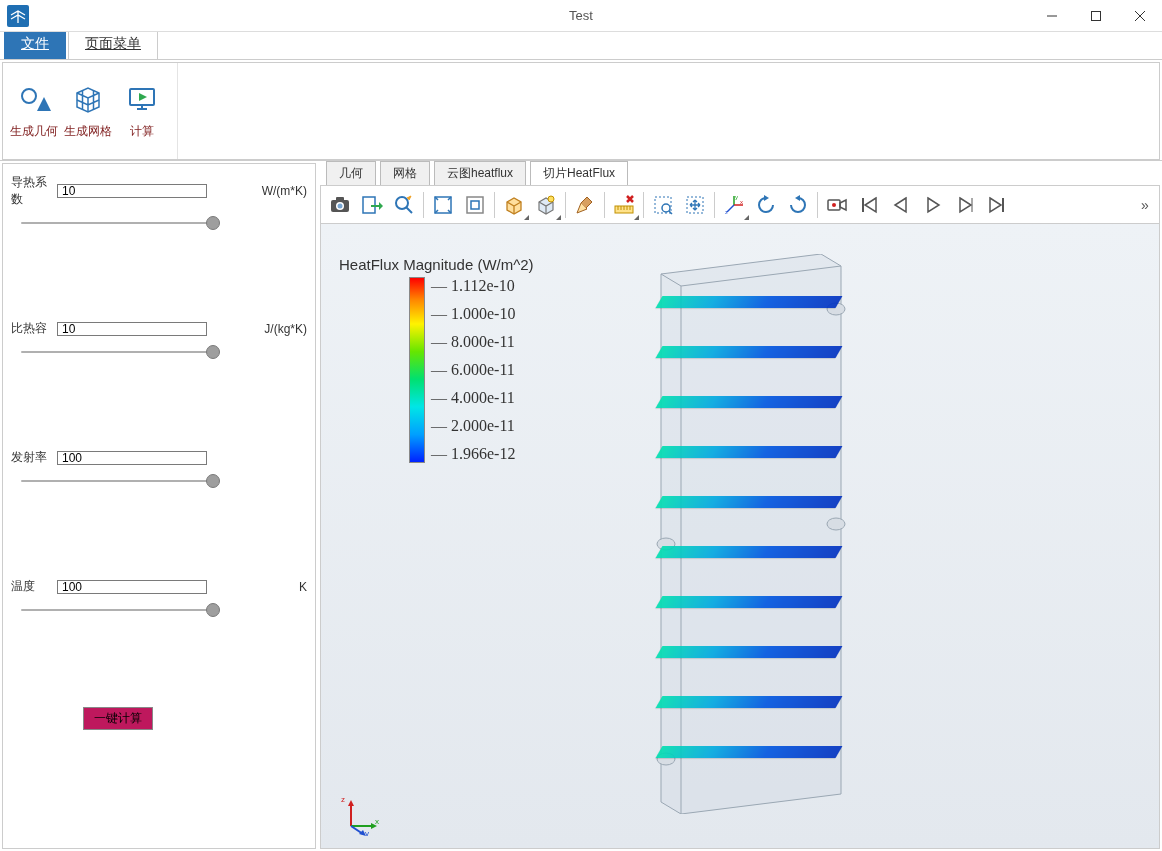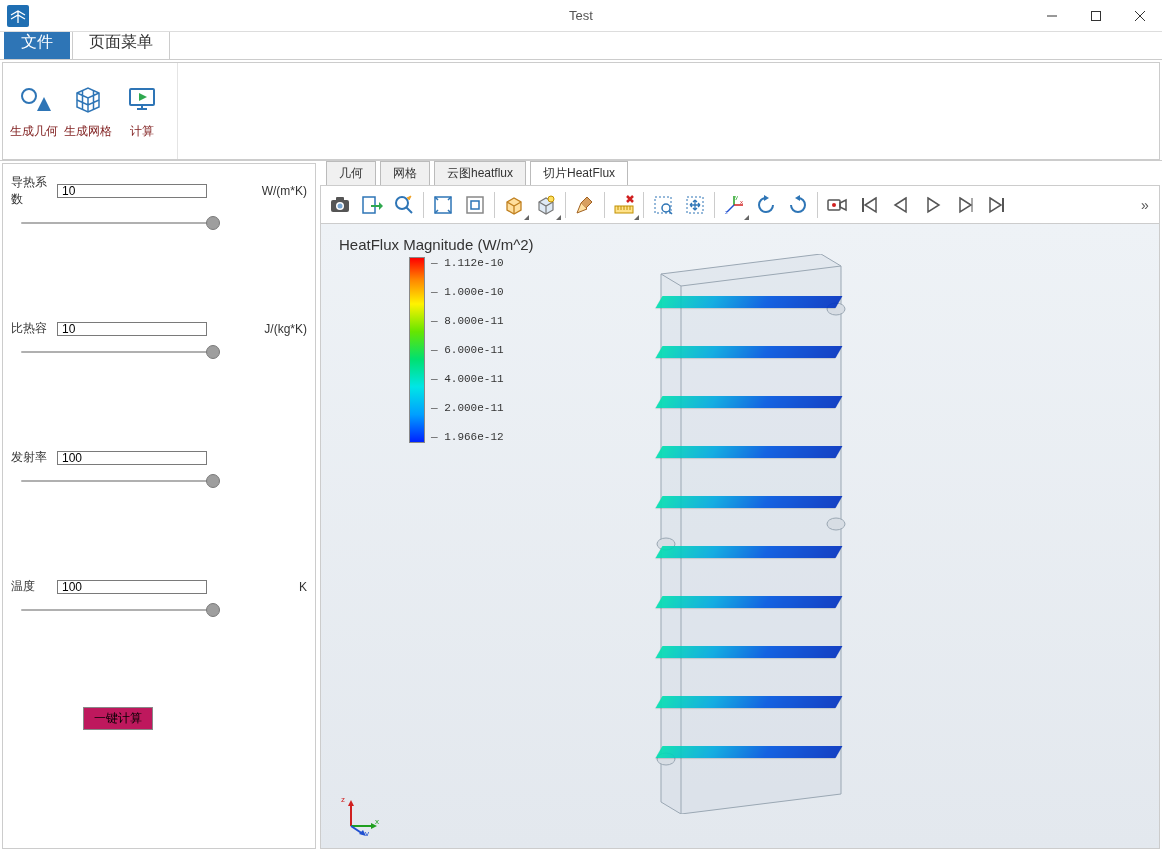--- a/index.html
+++ b/index.html
@@ -7,21 +7,21 @@
 
   
   .titlebar { height: 32px; display: flex; align-items: center; background: #fff; border-bottom: 1px solid #ddd; position: relative; }
   .titlebar .app-icon { width: 24px; height: 24px; margin: 0 6px; }
   .titlebar .title { position: absolute; left: 50%; transform: translateX(-50%); font-size: 13px; color: #555; text-align: center; }
   .titlebar .winbtns { margin-left: auto; display: flex; }
   .titlebar .winbtn { width: 44px; height: 32px; display: flex; align-items: center; justify-content: center; color: #555; }
 
   
   .menutabs { height: 28px; display: flex; align-items: flex-end; padding-left: 4px; border-bottom: 1px solid #ccc; }
-  .menutab { padding: 6px 16px; border: 1px solid #ccc; border-bottom: none; margin-right: 2px; background: #fff; font-size: 16px; color: #333; }
+  .menutab { padding: 6px 16px; border: 1px solid #ccc; border-bottom: none; margin-right: 2px; background: #fff; font-size: 14px; color: #333; text-decoration: underline; }
   .menutab.active { background: #2e75b6; color: #fff; border-color: #2e75b6; }
 
   
   .ribbon { height: 98px; border: 1px solid #ccc; margin: 2px; display: flex; align-items: center; }
   .ribbonwrap { display: inline-flex; border-right: 1px solid #e4e4e4; padding: 4px 8px 4px 4px; }
   .ribbonbtn { width: 54px; height: 88px; display: flex; flex-direction: column; align-items: center; justify-content: center; gap: 6px; }
   .ribbonbtn .label { font-size: 12px; color: #7f1d1d; }
   .ribicon { width: 34px; height: 34px; display: flex; align-items: center; justify-content: center; }
 
   
@@ -47,25 +47,25 @@
   .vtoolbar { height: 38px; border-bottom: 1px solid #ccc; display: flex; align-items: center; padding: 0 4px; gap: 2px; }
   .tbtn { width: 30px; height: 30px; display: flex; align-items: center; justify-content: center; border: 1px solid transparent; position: relative; }
   .tdrop { position: absolute; right: -1px; bottom: -1px; width: 0; height: 0; border-left: 5px solid transparent; border-bottom: 5px solid #666; }
   .tsep { width: 1px; height: 26px; background: #ccc; margin: 0 2px; }
   .tmore { margin-left: auto; width: 20px; height: 30px; display: flex; align-items: center; justify-content: center; color: #555; font-size: 14px; }
 
   
   .viewport { position: absolute; top: 38px; left: 0; right: 0; bottom: 0; background: linear-gradient(#eef2f6, #e3e8ee); }
 
   
-  .legend { position: absolute; top: 12px; left: 18px; }
+  .legend { position: absolute; top: 32px; left: 18px; }
   .legend-title { font-family: Arial, sans-serif; font-size: 15px; color: #333; margin-left: 0; margin-bottom: 4px; }
   .legend-body { display: flex; gap: 6px; margin-left: 70px; }
   .colorbar { width: 16px; height: 186px; background: linear-gradient(to bottom, #ff0000 0%, #ff8800 12%, #fff300 25%, #66e600 40%, #00e070 55%, #00e6e6 70%, #00a0ff 85%, #0022ff 100%); border: 1px solid #888; }
-  .legend-ticks { display: flex; flex-direction: column; justify-content: space-between; height: 186px; font-family: Liberation Mono, monospace; font-size: 11px; color: #333; }
+  .legend-ticks { display: flex; flex-direction: column; justify-content: space-between; height: 186px; font-family: Liberation Serif, serif; font-size: 16px; color: #333; }
   .legend-ticks div::before { content: "— "; color: #555; }
 
   
   .axes { position: absolute; left: 20px; bottom: 12px; width: 44px; height: 44px; }
 
   
   .model { position: absolute; top: 30px; left: 320px; width: 220px; height: 540px; }
   .slice { position: absolute; width: 180px; height: 12px; left: 18px; background: linear-gradient(90deg, #00e0b0 0%, #00a8e0 30%, #0055e0 60%, #0030c0 100%); opacity: 0.9; transform: skewX(-30deg); box-shadow: 0 1px 1px rgba(0,0,0,.15); }
 </style>
 </head>

